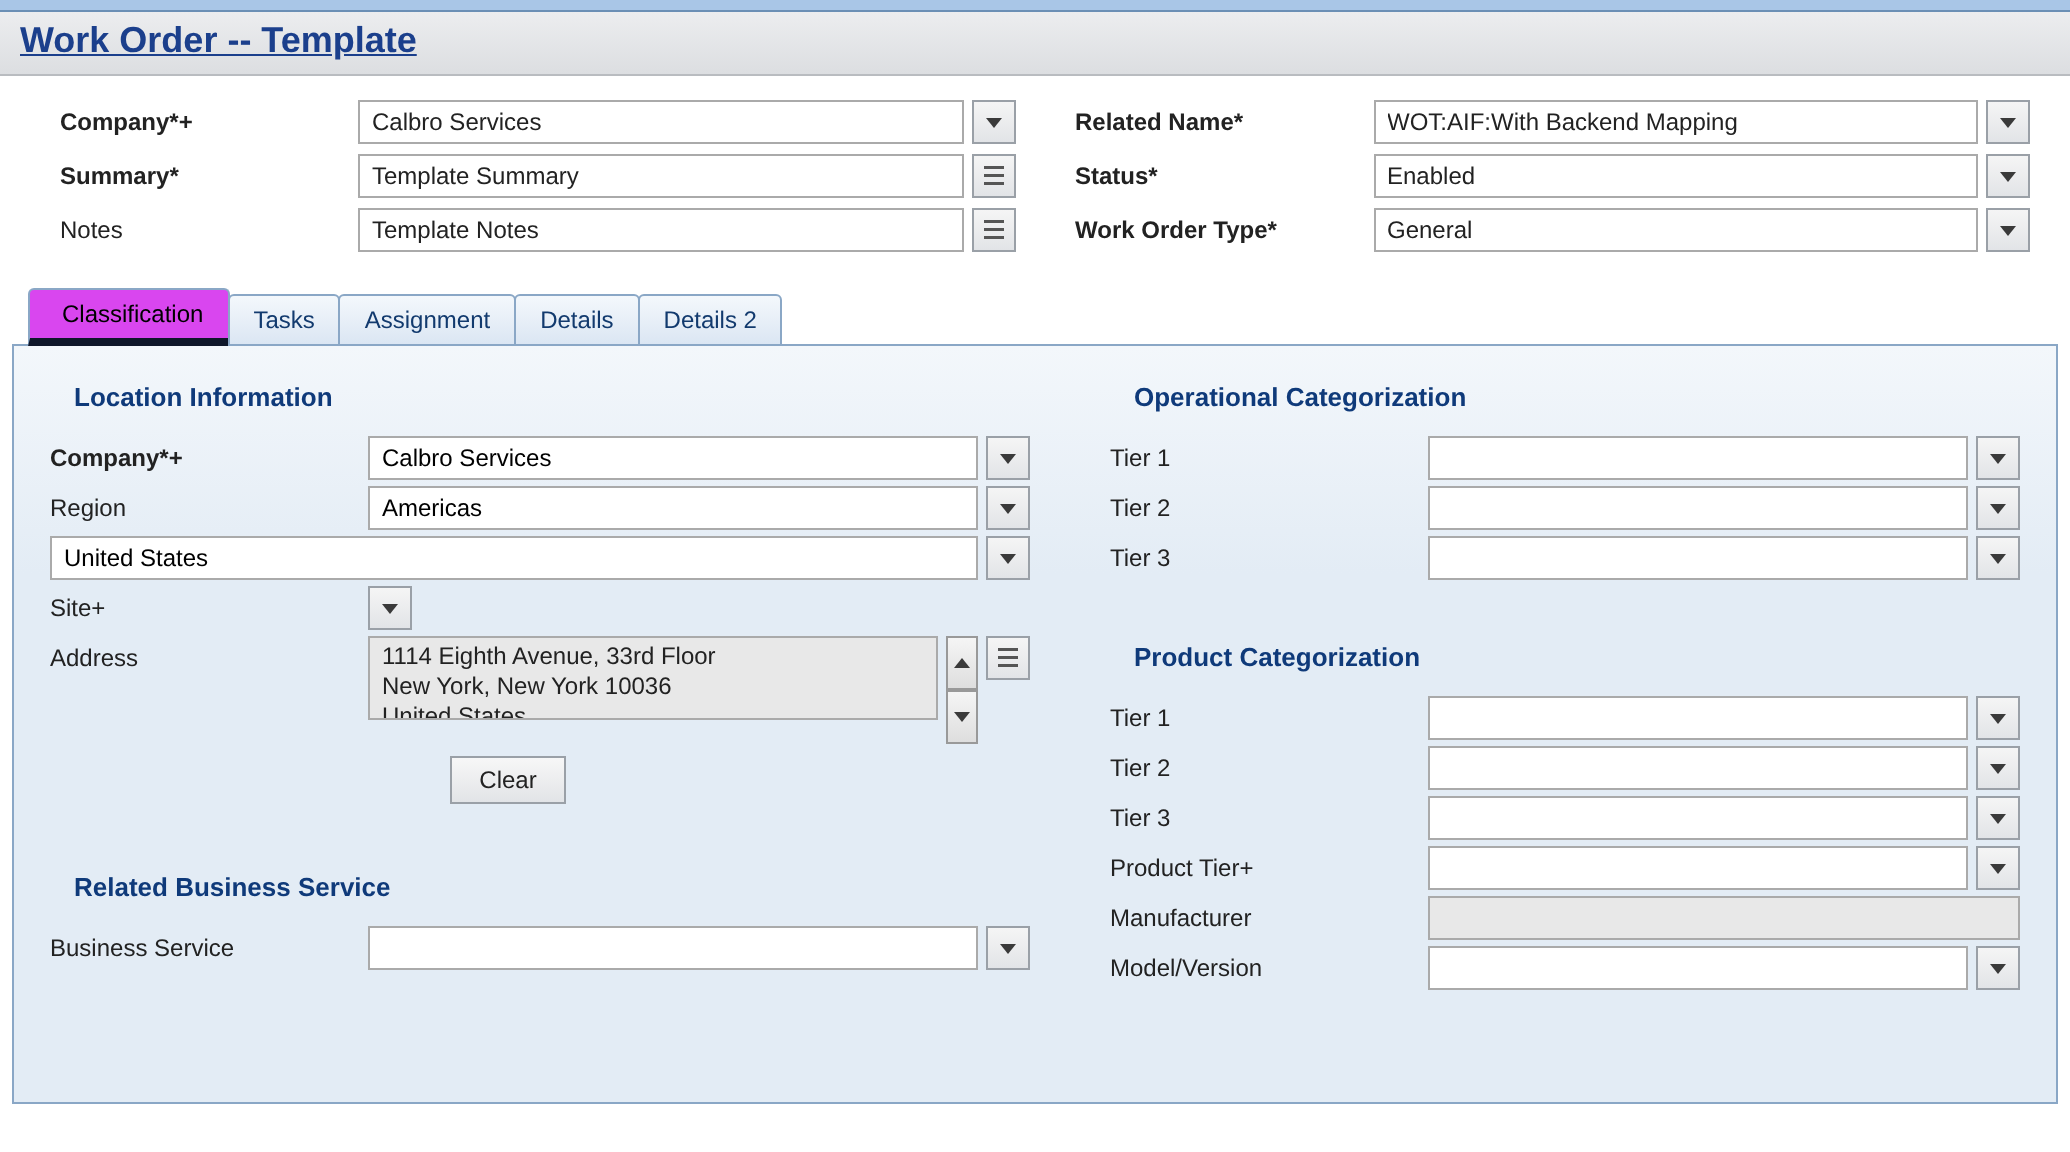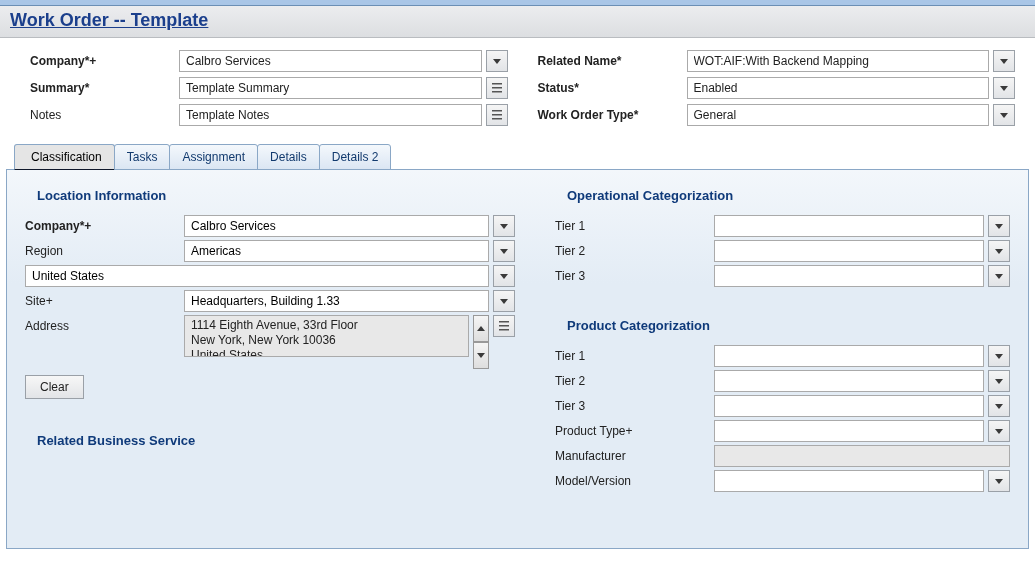--- a/index.html
+++ b/index.html
@@ -98,22 +98,22 @@
     border-bottom: 1px solid #8aa7c6;
     background: linear-gradient(#f4f8fc, #dbe6f3);
     color: #123a6e;
     font-size: 12px;
     cursor: pointer;
     position: relative;
     border-radius: 3px 3px 0 0;
     margin-right: -1px;
   }
   .tab.active {
-    background: #e5e5e5;
-    border-bottom: 1px solid #0f172a;
+    background: #d946ef;
+    border-bottom: 4px solid #0f172a;
     color: #000;
     padding-left: 16px;
   }
   .panel {
     border: 1px solid #8aa7c6;
     background: #e8eff6;
     background: linear-gradient(#f3f7fb, #e3ecf5 30%, #e3ecf5);
     padding: 14px 18px 22px 18px;
     min-height: 380px;
   }
@@ -184,21 +184,21 @@
     border-bottom: 5px solid #3a3a3a;
   }
   .scroll-btns .sbtn.down::after {
     content: "";
     border-left: 4px solid transparent;
     border-right: 4px solid transparent;
     border-top: 5px solid #3a3a3a;
   }
   .clear-row {
     display: flex;
-    justify-content: flex-start;
+    justify-content: center;
     padding-right: 32px;
     margin-top: 6px;
   }
   .btn {
     padding: 4px 14px;
     border: 1px solid #9aa0a7;
     background: linear-gradient(#f7f7f7,#e2e4e7);
     font-size: 12px;
     cursor: pointer;
     color: #222;
@@ -273,21 +273,20 @@
           <span class="flbl">Region</span>
           <input class="finput" value="Americas" style="">
           <div class="btn-sq caret"></div>
         </div>
         <div class="frow">
           <input class="finput" value="United States" style="">
           <div class="btn-sq caret"></div>
         </div>
         <div class="frow">
           <span class="flbl">Site+</span>
-          <input class="finput" value="Headquarters, Building 1.33" style="">
           <div class="btn-sq caret"></div>
         </div>
         <div class="frow">
           <span class="flbl">Address</span>
           <div class="addr-box">
             <div>1114 Eighth Avenue, 33rd Floor</div>
             <div>New York, New York  10036</div>
             <div>United States</div>
           </div>
           <div class="scroll-btns">
@@ -296,20 +295,25 @@
           </div>
           <div class="btn-sq lines" style="height:22px"></div>
         </div>
         <div class="clear-row">
           <button class="btn">Clear</button>
         </div>
 
         <div class="spacer"></div>
 
         <div class="section-title">Related Business Service</div>
+        <div class="frow">
+          <span class="flbl">Business Service</span>
+          <input class="finput" value="" style="">
+          <div class="btn-sq caret"></div>
+        </div>
       </div>
 
       <div class="pcol-right">
         <div class="section-title">Operational Categorization</div>
         <div class="frow">
           <span class="flbl">Tier 1</span>
           <input class="finput" value="" style="">
           <div class="btn-sq caret"></div>
         </div>
         <div class="frow">
@@ -335,21 +339,21 @@
           <span class="flbl">Tier 2</span>
           <input class="finput" value="" style="">
           <div class="btn-sq caret"></div>
         </div>
         <div class="frow">
           <span class="flbl">Tier 3</span>
           <input class="finput" value="" style="">
           <div class="btn-sq caret"></div>
         </div>
         <div class="frow">
-          <span class="flbl">Product Type+</span>
+          <span class="flbl">Product Tier+</span>
           <input class="finput" value="" style="">
           <div class="btn-sq caret"></div>
         </div>
         <div class="frow">
           <span class="flbl">Manufacturer</span>
           <input class="finput ro" readonly="" value="" style="">
         </div>
         <div class="frow">
           <span class="flbl">Model/Version</span>
           <input class="finput" value="" style="">

